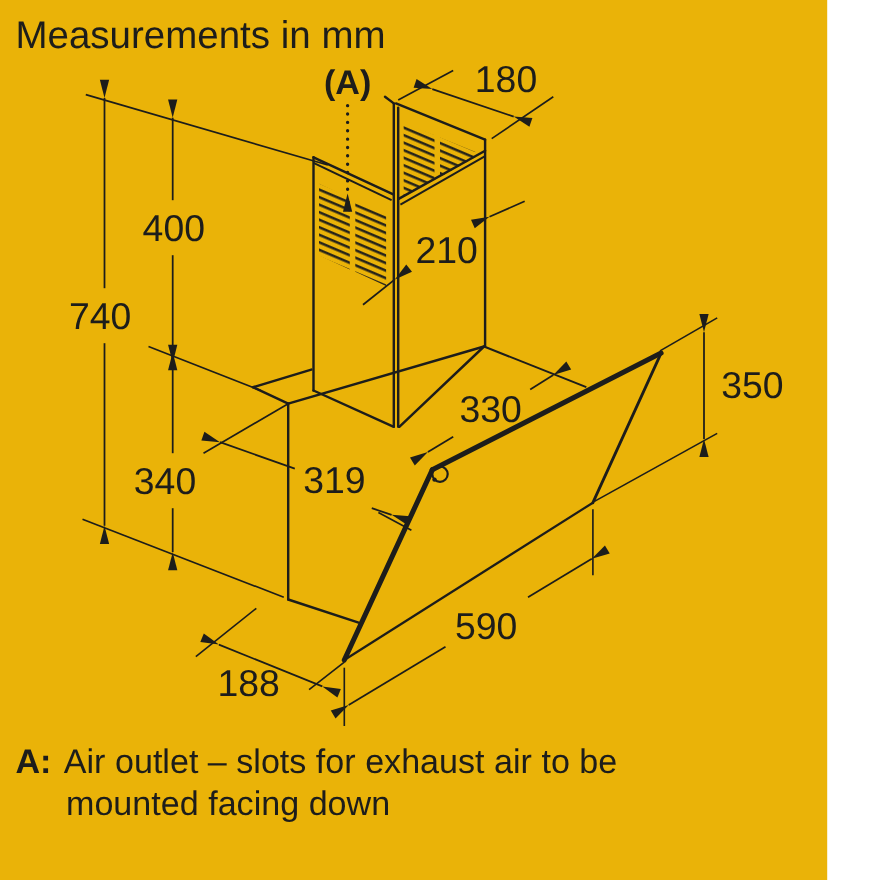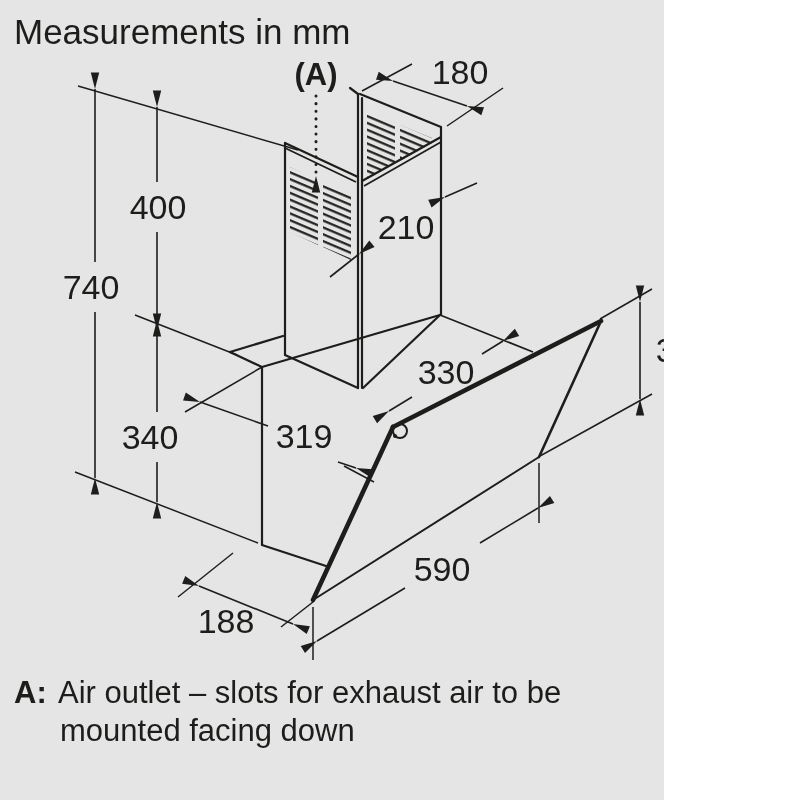--- a/index.html
+++ b/index.html
@@ -1,19 +1,19 @@
 <!DOCTYPE html>
 <html><head>
 <meta charset="utf-8">
 <style>
   html, body { margin: 0; padding: 0; background: #ffffff; }
   .page {
     position: relative;
-    width: 664px; height: 800px;
-    background: #e5e5e5;
+    width: 752px; height: 800px;
+    background: #eab308;
     font-family: "Liberation Sans", sans-serif;
     overflow: hidden;
   }
   svg { display: block; }
   .ink-line   { stroke: #1d1d1b; fill: none; }
   .dim-line   { stroke: #1d1d1b; stroke-width: 1.6; fill: none; }
   .ext-line   { stroke: #1d1d1b; stroke-width: 1.5; fill: none; }
   .edge       { stroke-width: 2.2; stroke-linecap: round; }
   .edge-thin  { stroke-width: 1.8; }
   .glass-thick{ stroke-width: 4.6; stroke-linecap: round; }

